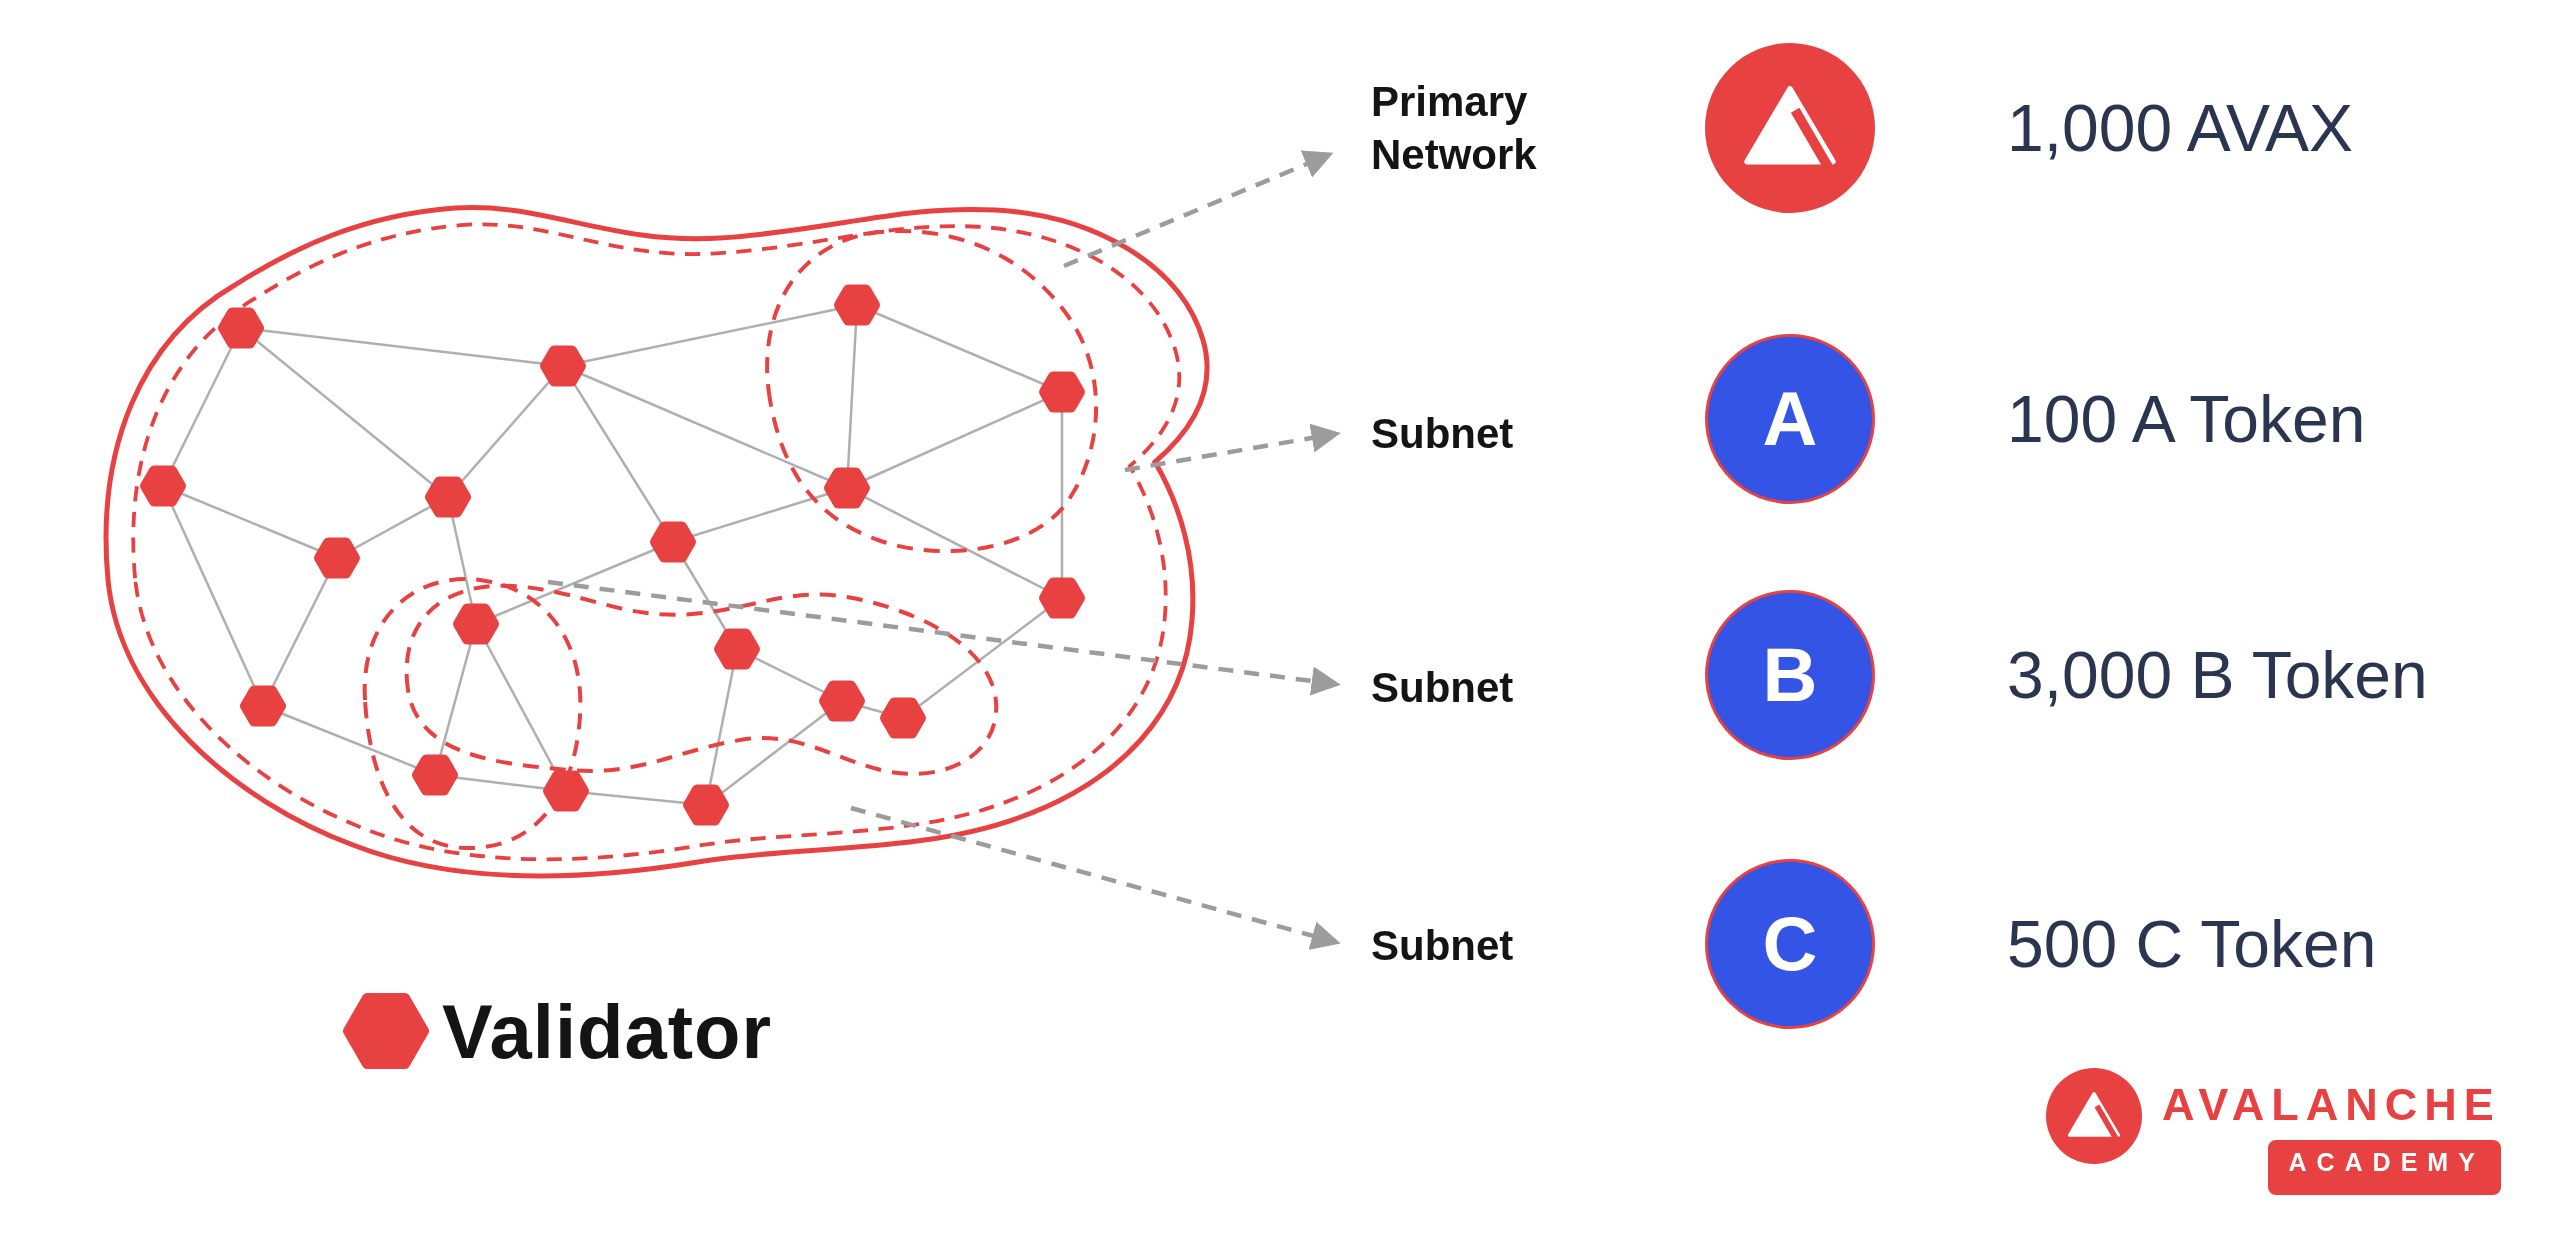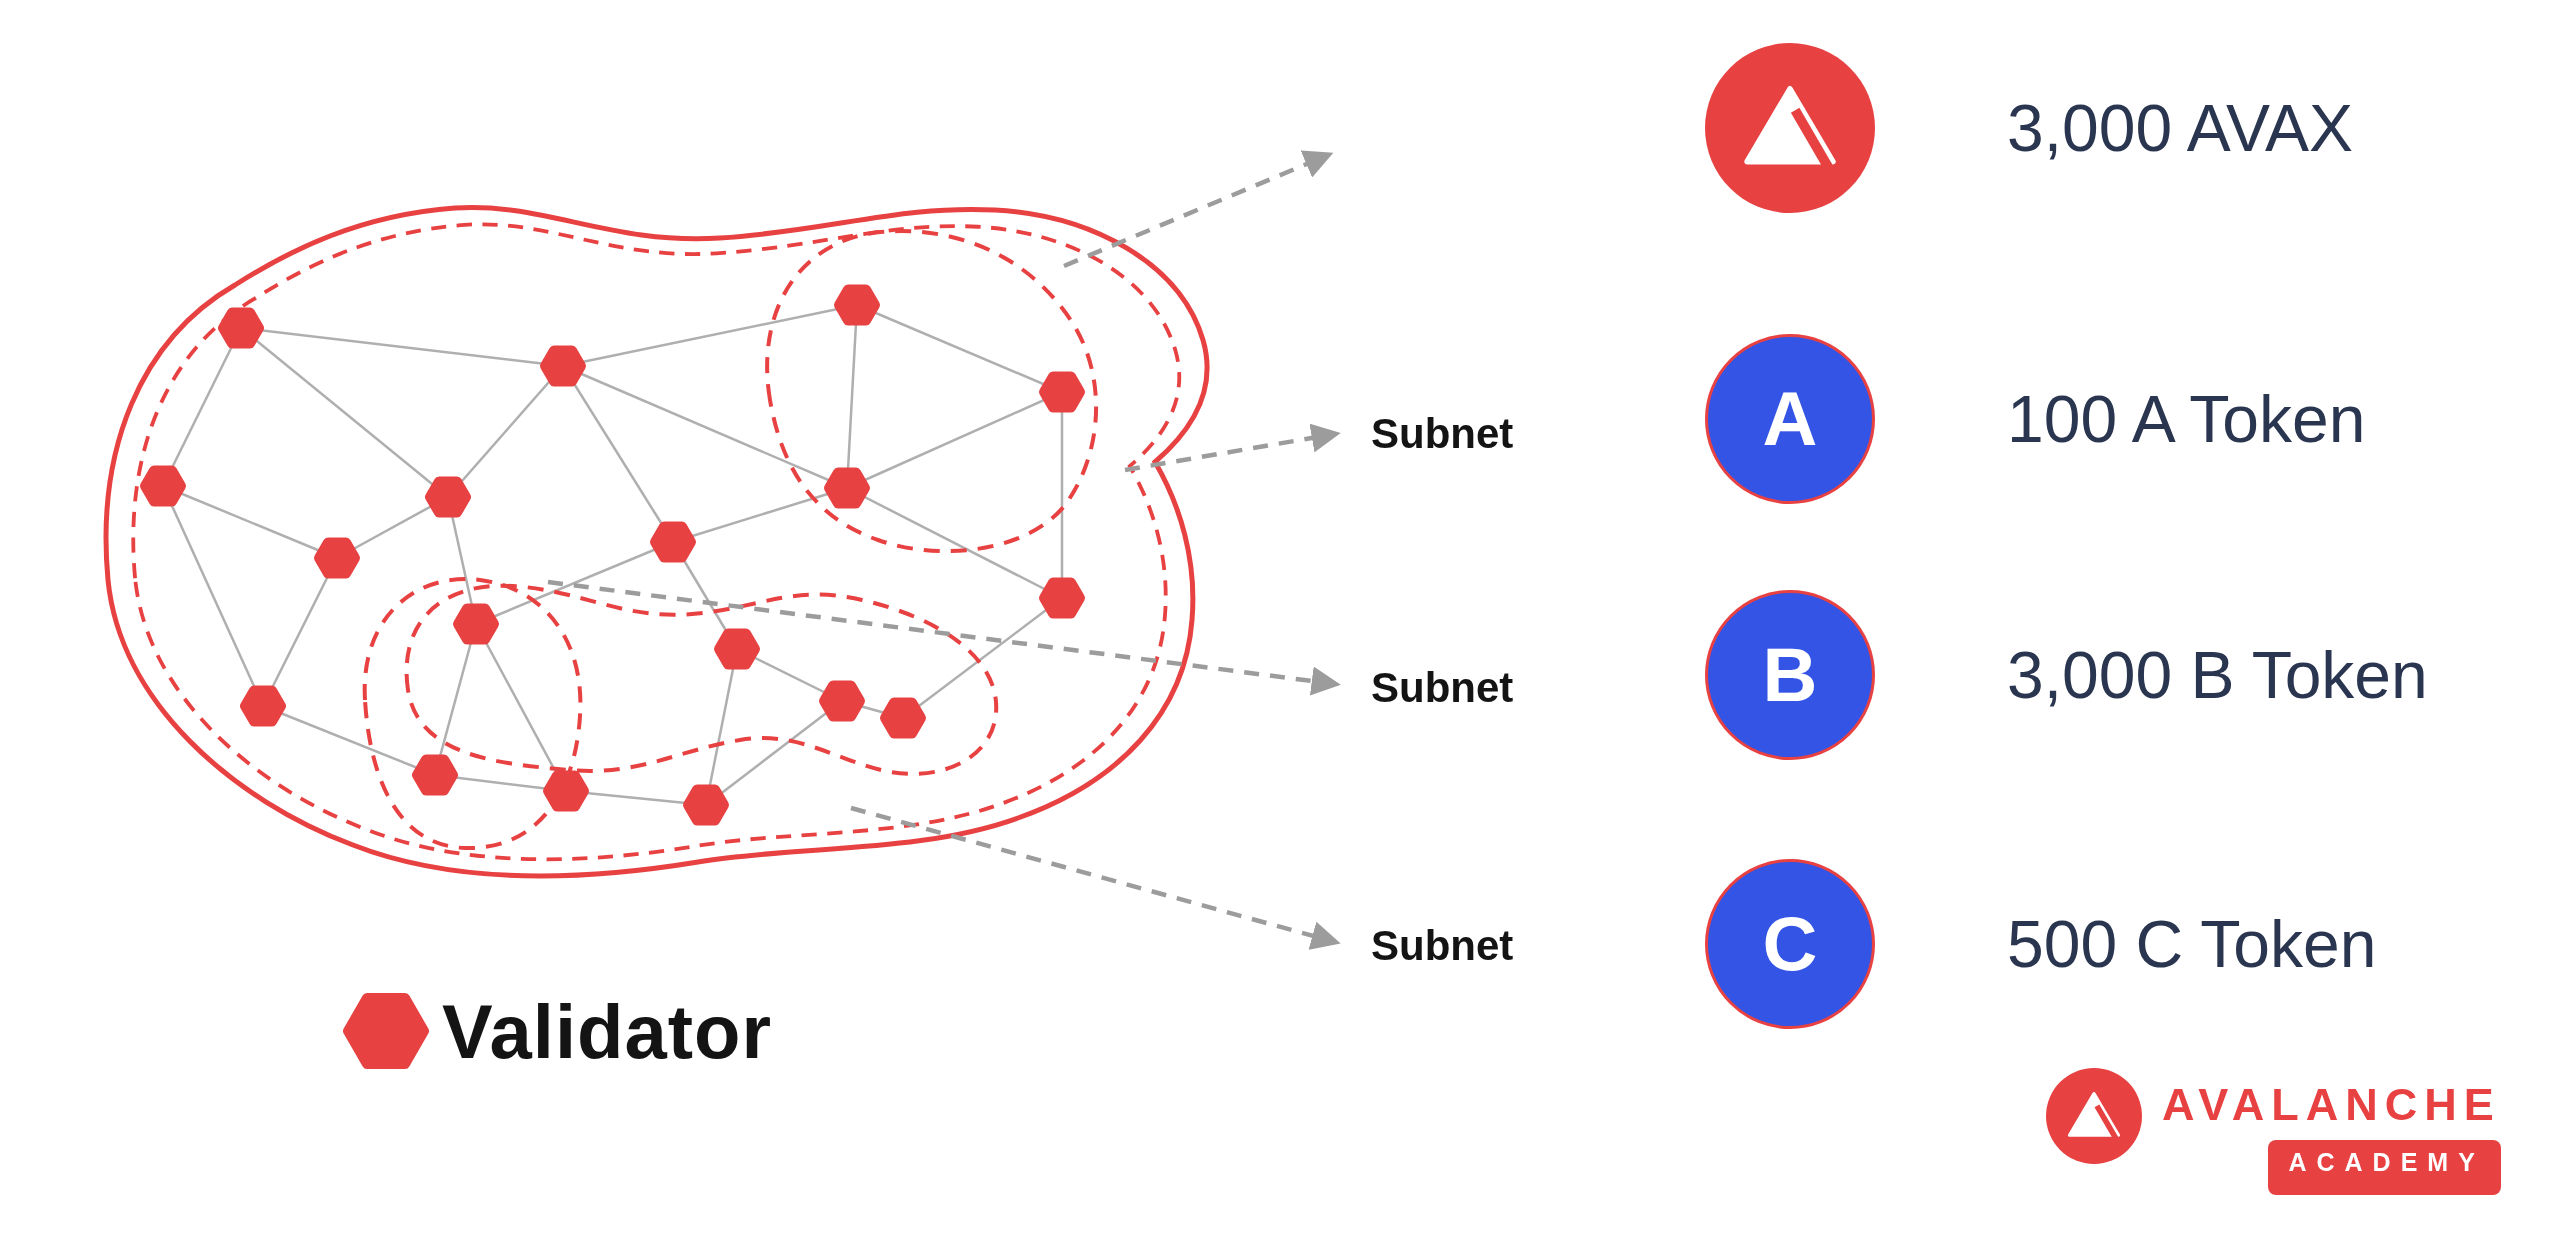--- a/index.html
+++ b/index.html
@@ -120,39 +120,40 @@
       </g>
 
     <g>
       <line class="arrow-line" marker-end="url(#arrowhead)" x1="1064" y1="266" x2="1328" y2="155"></line>
       <line class="arrow-line" marker-end="url(#arrowhead)" x1="1125" y1="470" x2="1335" y2="434"></line>
       <line class="arrow-line" marker-end="url(#arrowhead)" x1="548" y1="582" x2="1335" y2="684"></line>
       <line class="arrow-line" marker-end="url(#arrowhead)" x1="851" y1="808" x2="1335" y2="942"></line>
     </g>
   </svg>
 
+  <div class="callout wide" style="left:1371px;top:76px;">Primary Network</div>
   <div class="callout" style="left:1371px;top:408px;">Subnet</div>
   <div class="callout" style="left:1371px;top:662px;">Subnet</div>
   <div class="callout" style="left:1371px;top:920px;">Subnet</div>
 
   <div class="legend">
     <svg class="legend-hex" viewBox="-56 -56 112 112">
       <polygon class="validator-node" points="38.0,0.0 19.0,32.9 -19.0,32.9 -38.0,0.0 -19.0,-32.9 19.0,-32.9"></polygon>
     </svg>
     <div class="legend-label">Validator</div>
   </div>
 
   <div class="token-row" style="top:43px;">
     <div class="badge-circle badge-red">
       <svg class="avax-mark" viewBox="0 0 24 24">
         <path d="M12 3.6 L21.2 19.2 H2.8 Z" fill="#ffffff" stroke="#ffffff" stroke-width="1.2" stroke-linejoin="round"></path>
         <line x1="13.1" y1="8.2" x2="20.2" y2="20.4" stroke="currentColor" stroke-width="2.1"></line>
       </svg>
     </div>
-    <div class="token-label">3,000 AVAX</div>
+    <div class="token-label">1,000 AVAX</div>
   </div>
 
   <div class="token-row" style="top:334px;">
     <div class="badge-circle badge-blue">
       <span class="badge-letter">A</span>
     </div>
     <div class="token-label">100 A Token</div>
   </div>
 
   <div class="token-row" style="top:590px;">

